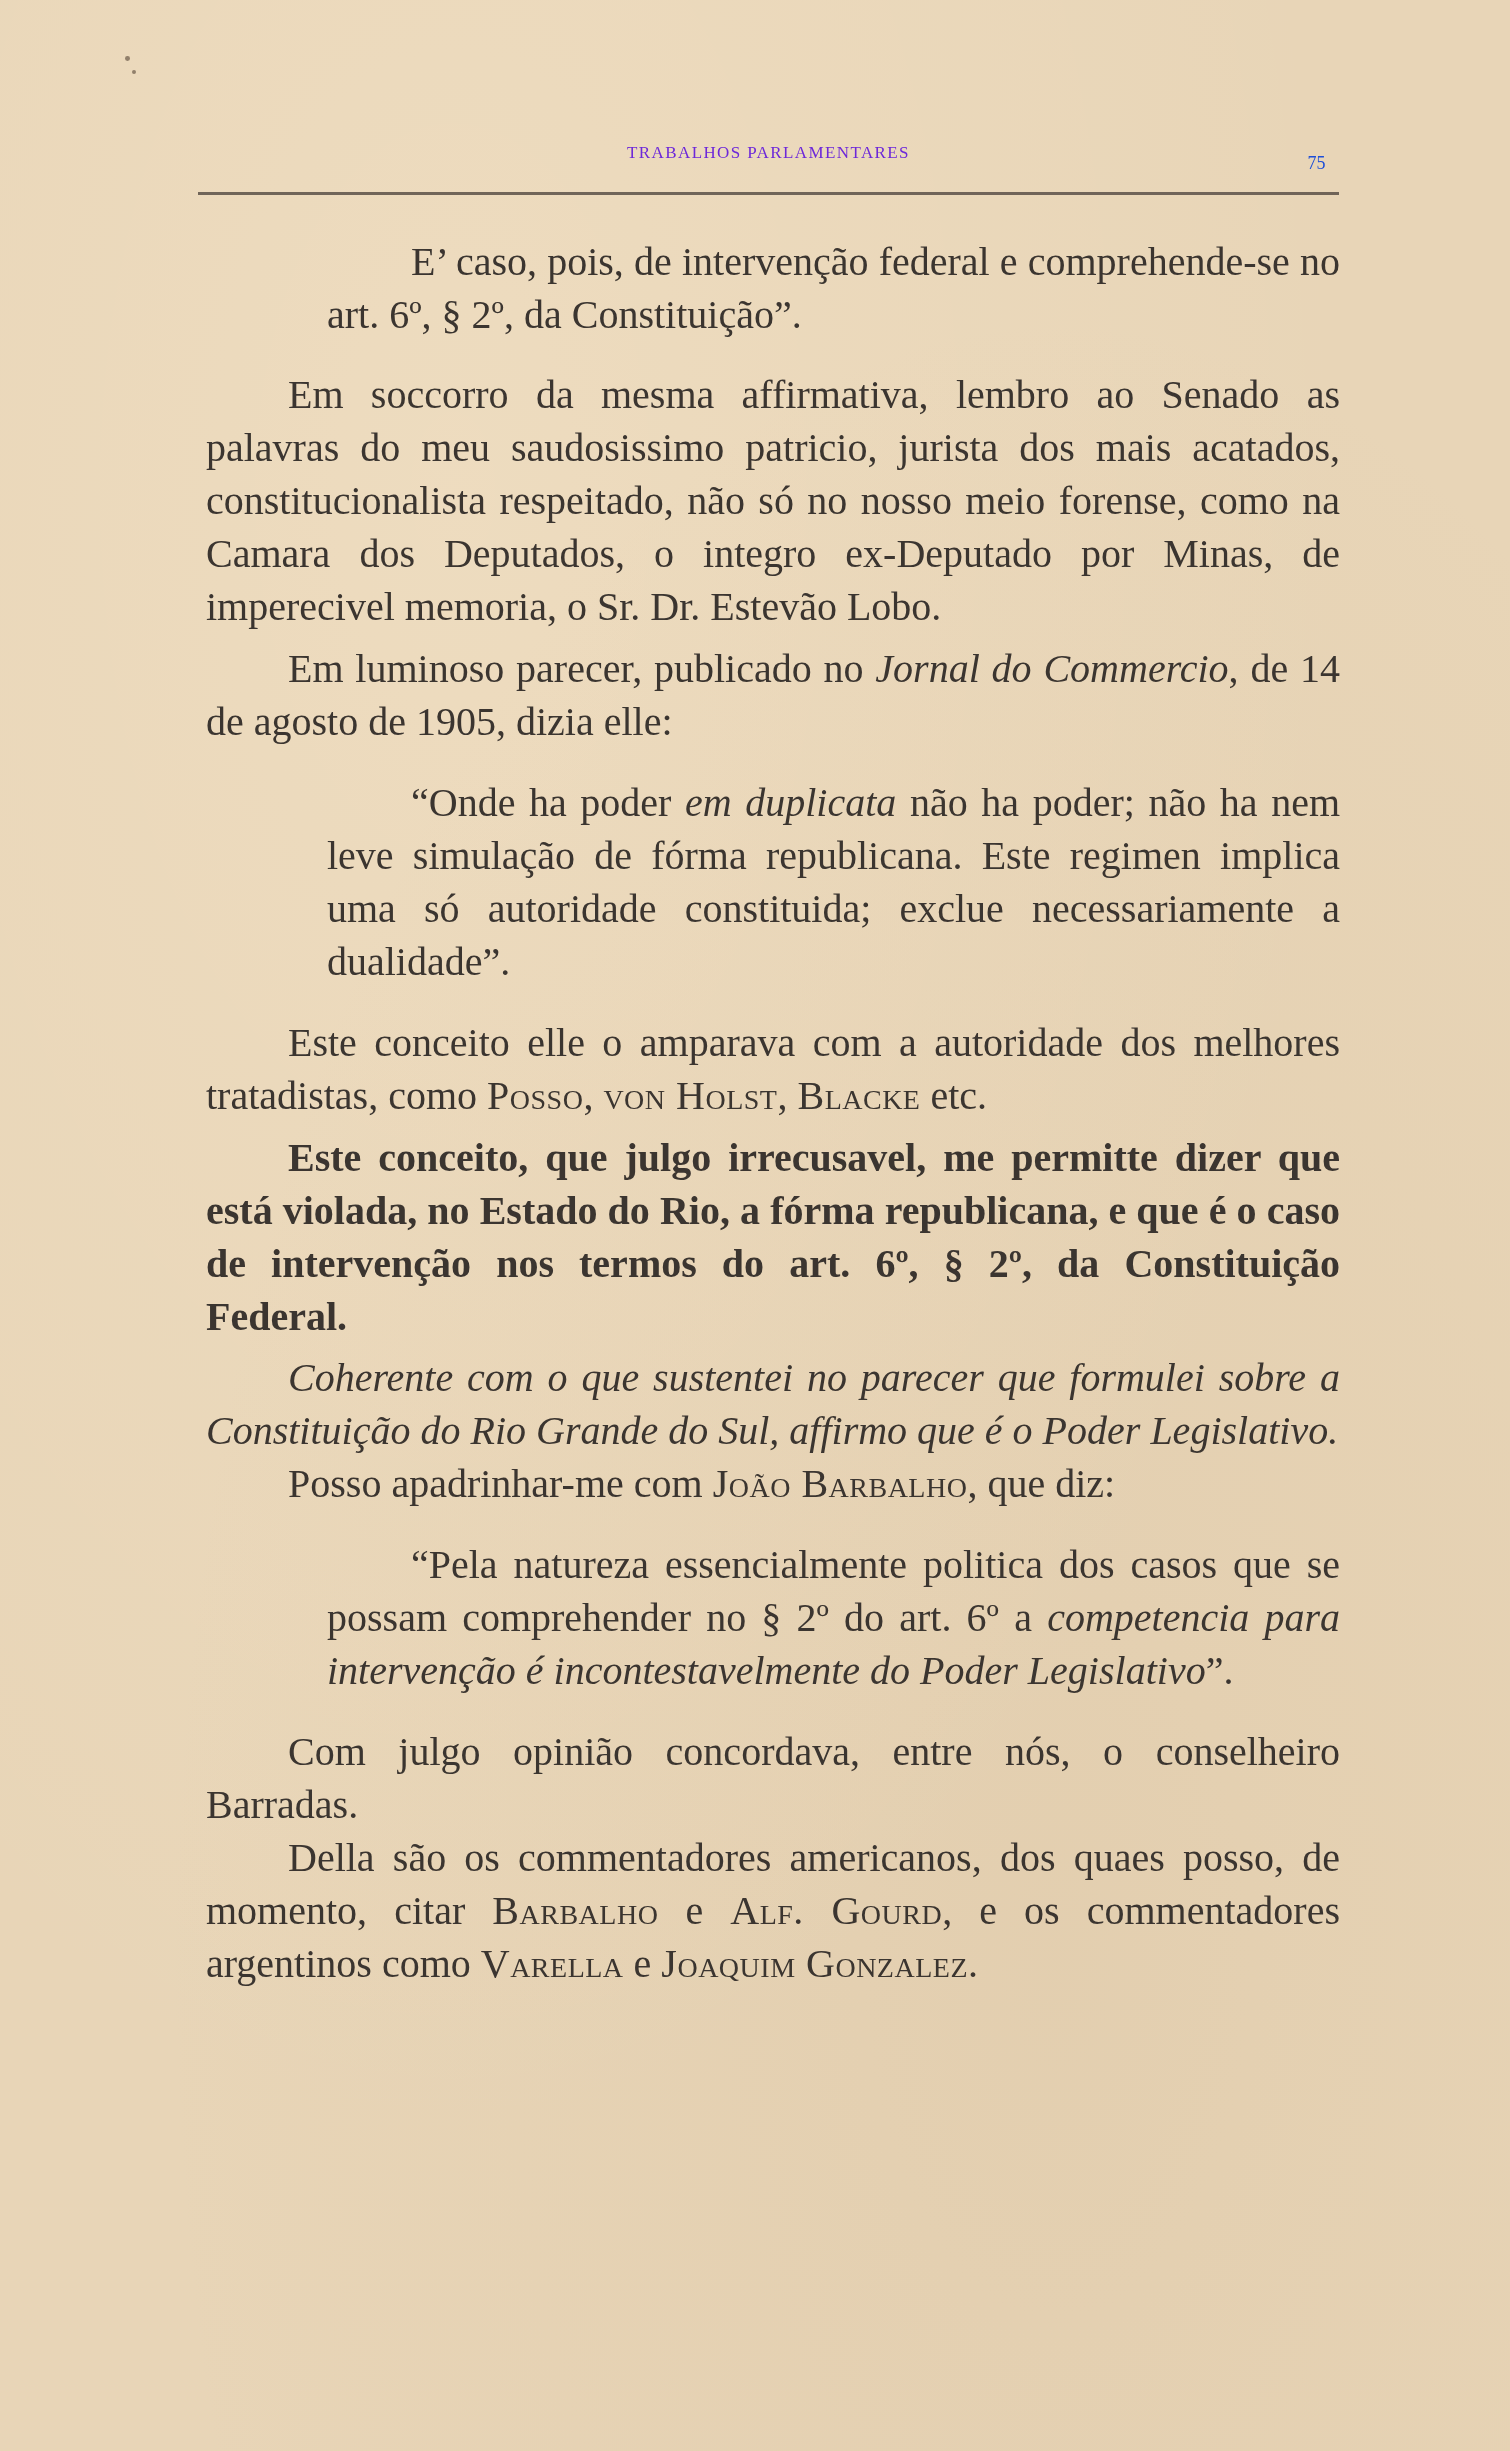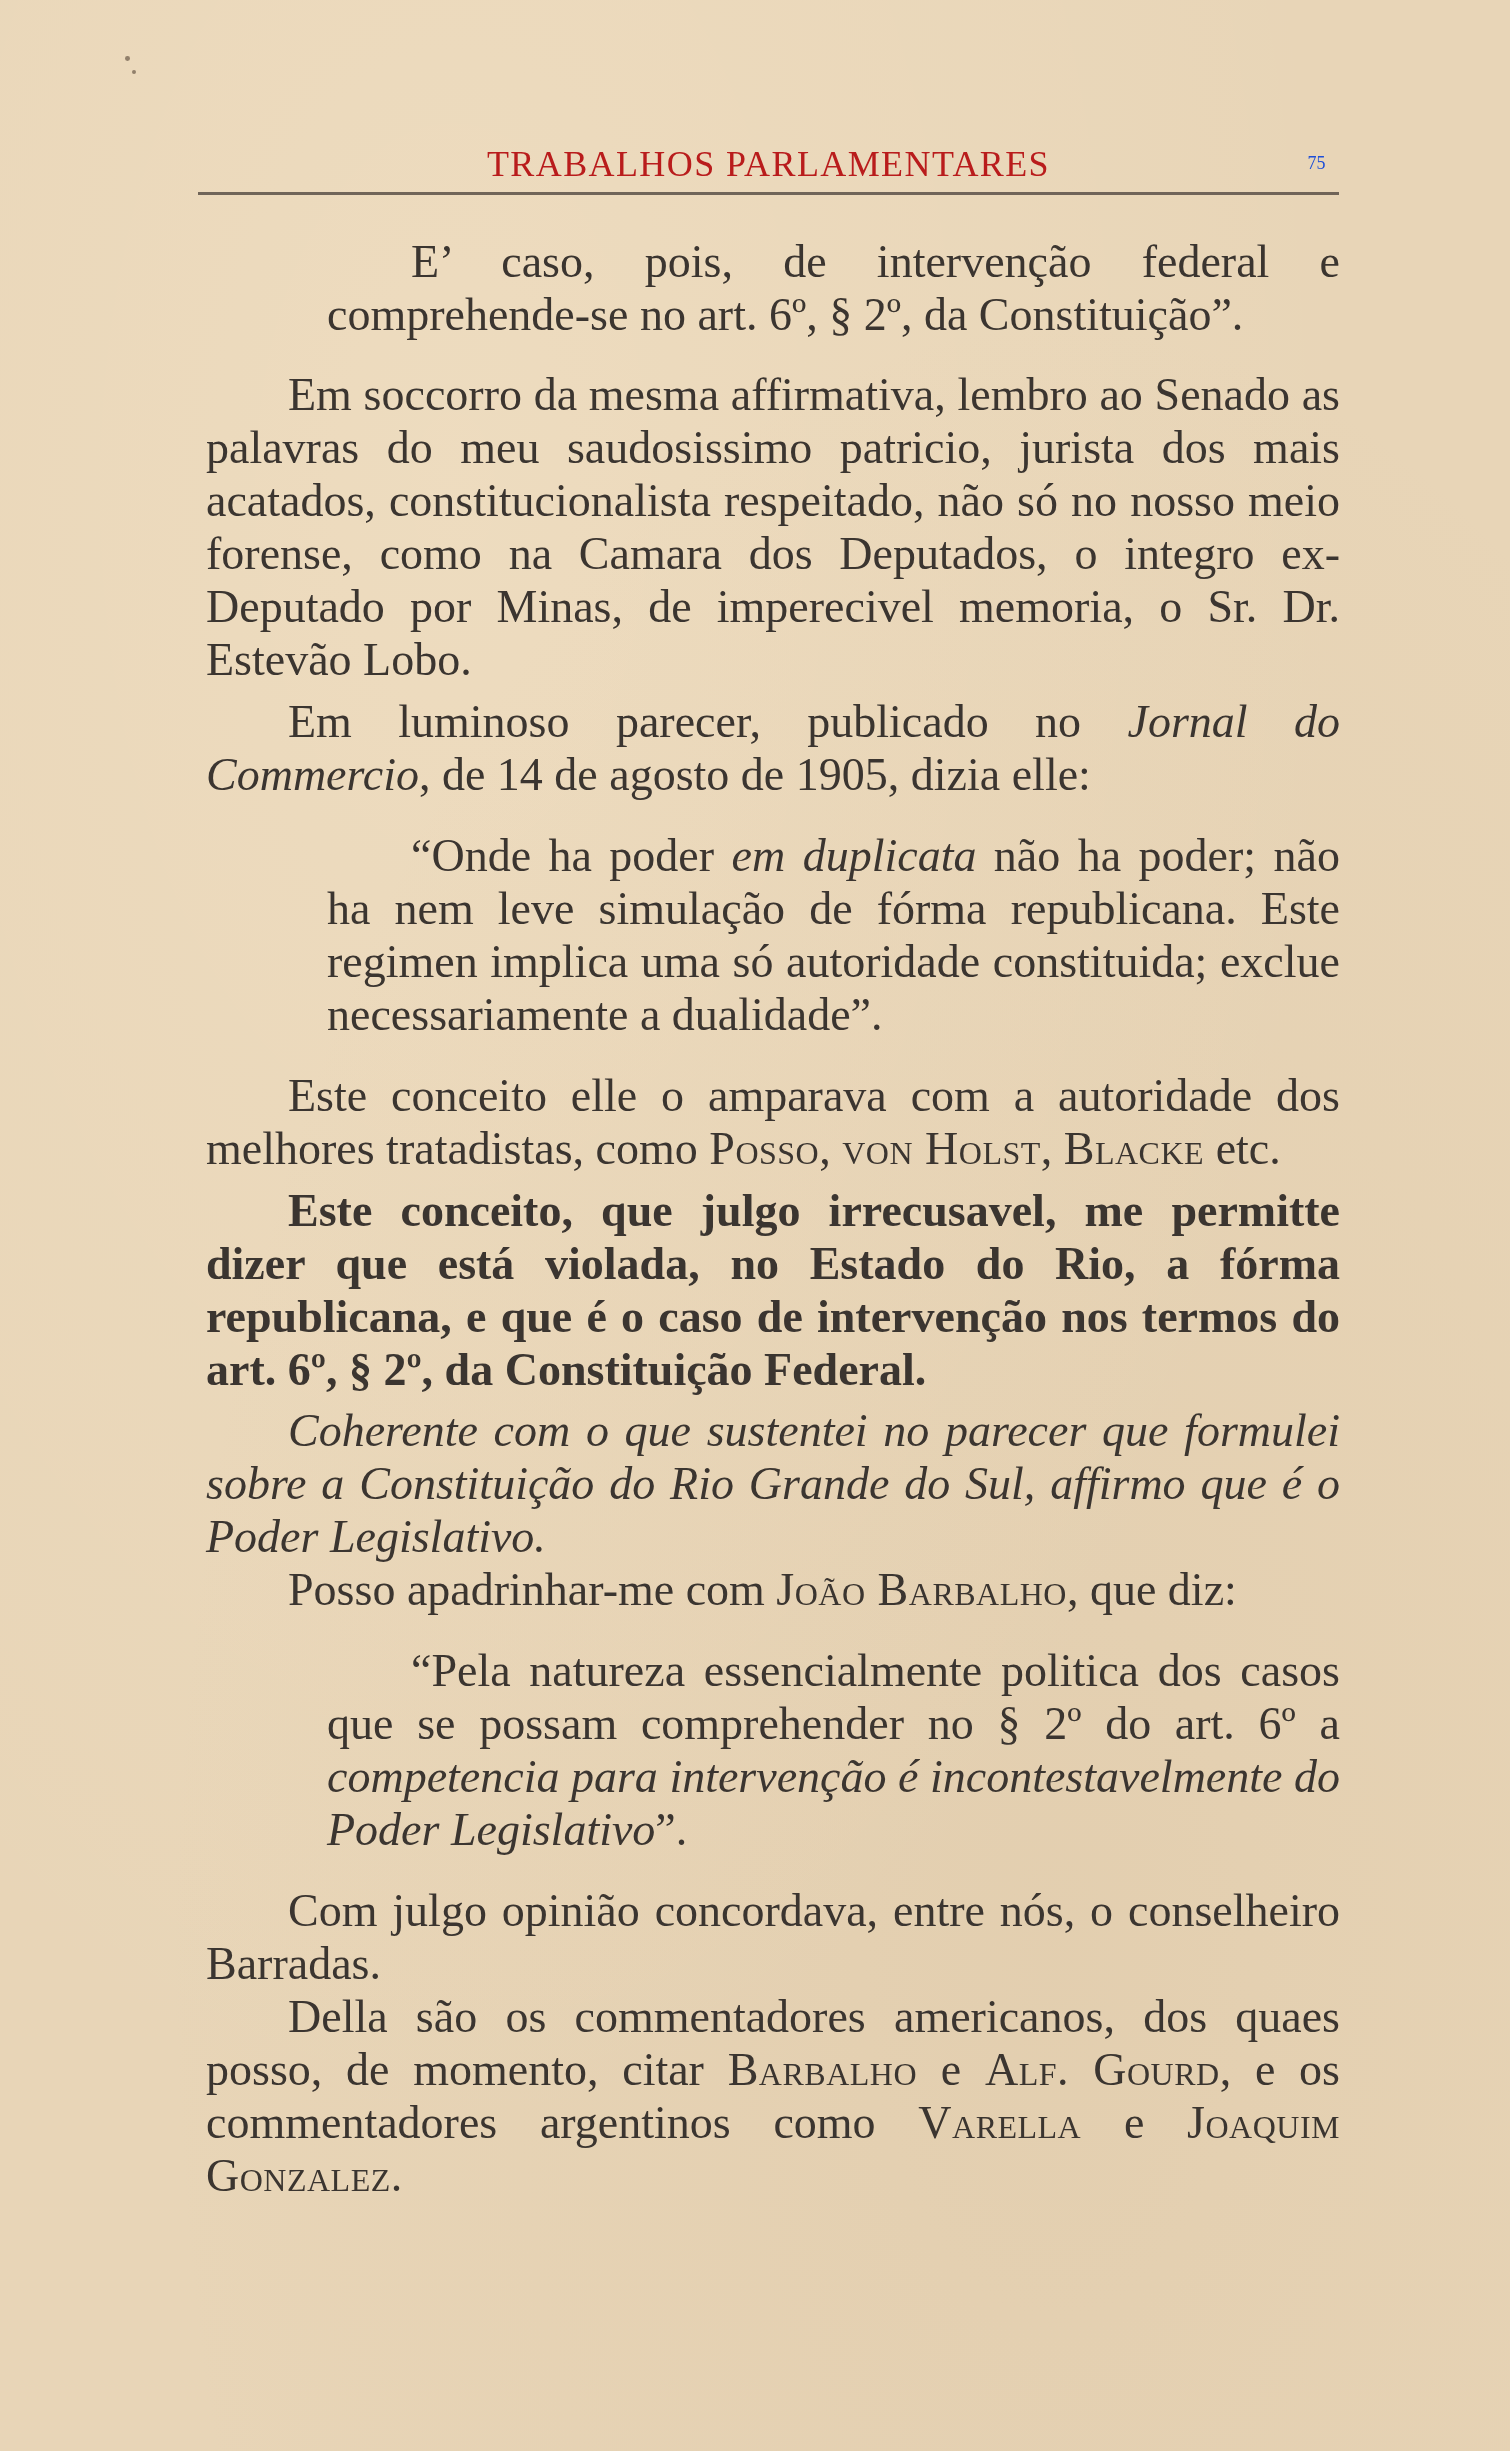--- a/index.html
+++ b/index.html
@@ -22,43 +22,43 @@
   .speck { position: absolute; width: 4.8px; height: 4.8px; border-radius: 50%; background: #6b5a48; opacity: 0.7; }
   .header {
     position: absolute;
     left: 198px; width: 1141px;
     top: 143px; height: 39px;
   }
   .running-head {
     position: absolute;
     left: 0; right: 0; top: 0;
     text-align: center;
-    font-size: 36px;
+    font-size: 17px;
     letter-spacing: 1.4px;
-    color: #b91c1c;
+    color: #6d28d9;
   }
   .page-number {
     position: absolute;
     right: 13.5px; top: 0;
     font-size: 18px;
     color: #1d4ed8;
     margin-top: 10px;
   }
   .rule {
     position: absolute;
     left: 198px; width: 1141px;
     top: 192px; height: 2.9px;
     background: #5a5048;
     opacity: 0.85;
   }
   .body-text {
     position: absolute;
     left: 206px; width: 1134px;
     top: 235px;
-    font-size: 46px;
+    font-size: 40px;
     line-height: 53px;
     text-align: justify;
     hyphens: manual;
   }
   .p { margin: 0 0 0 0; text-indent: 82px; }
   .quote {
     margin: 28px 0 28px 121px;
     text-indent: 84px;
   }
   .quote.first { margin-top: 0; margin-bottom: 27px; }

